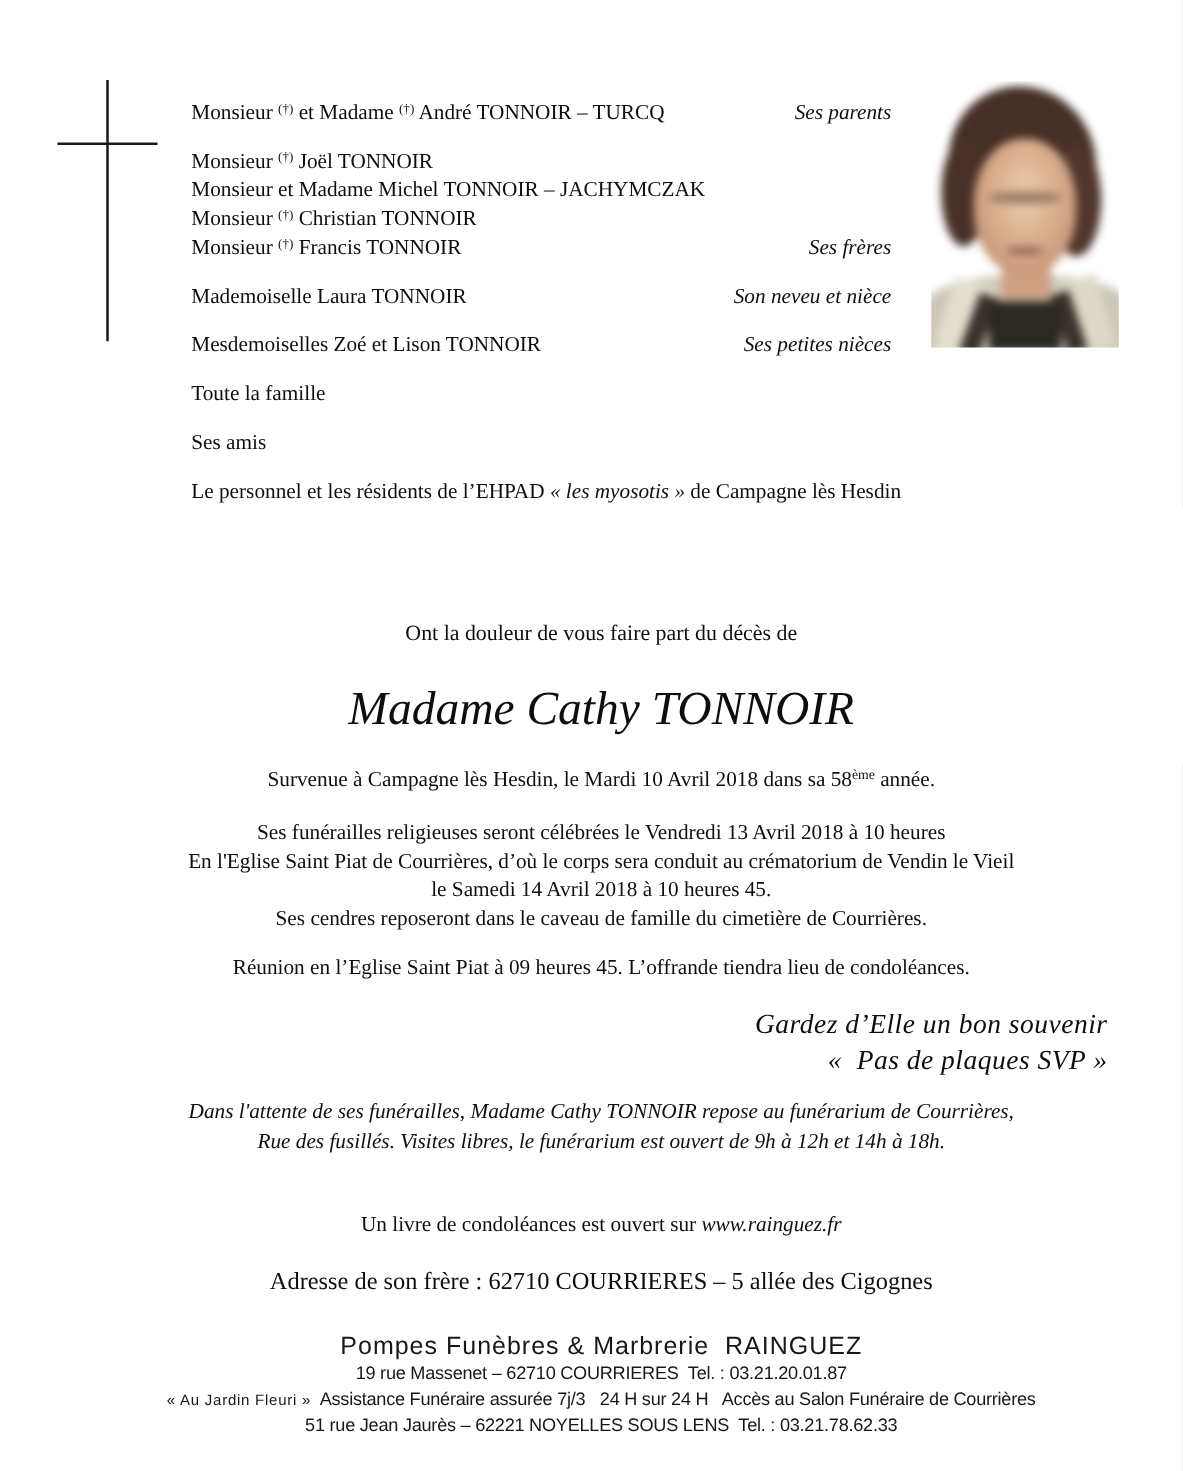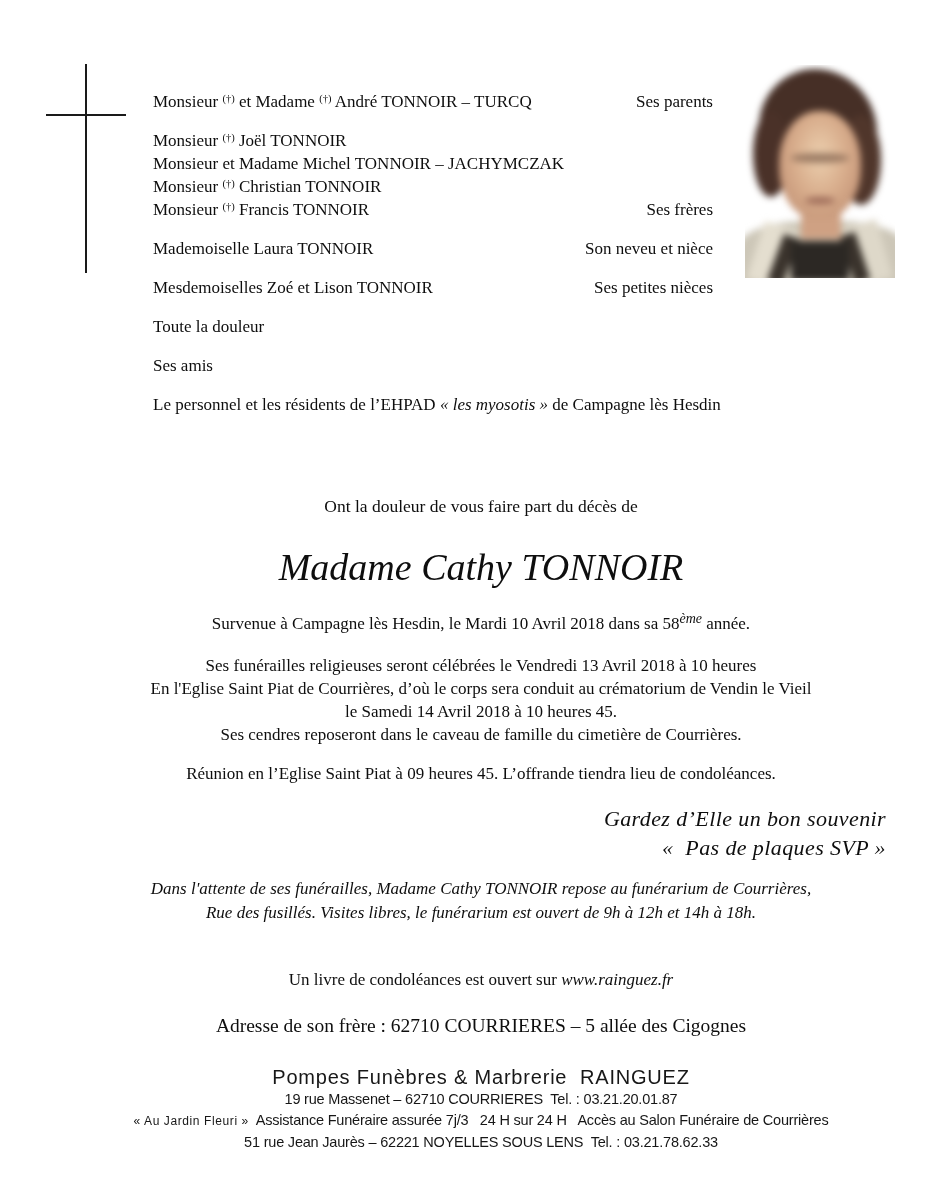--- a/index.html
+++ b/index.html
@@ -32,33 +32,33 @@
   .ph-mouth { position: absolute; left: 60px; top: 132px; width: 30px; height: 7px; background: #9c6a58; border-radius: 50%; }
   .ph-neck  { position: absolute; left: 56px; top: 140px; width: 40px; height: 34px; background: #cfa183; }
   .ph-shoulders { position: absolute; left: -8px; top: 156px; width: 170px; height: 70px; background: #cdc7b8; border-radius: 40% 40% 0 0; }
   .ph-lapel-l { position: absolute; left: 10px; top: 160px; width: 34px; height: 60px; background: #e4decf; transform: rotate(18deg); }
   .ph-lapel-r { position: absolute; left: 104px; top: 158px; width: 36px; height: 60px; background: #ded8c9; transform: rotate(-16deg); }
   .ph-lapel-dark-l { position: absolute; left: 30px; top: 170px; width: 16px; height: 50px; background: #3a332c; transform: rotate(20deg); }
   .ph-lapel-dark-r { position: absolute; left: 102px; top: 168px; width: 16px; height: 50px; background: #3a332c; transform: rotate(-18deg); }
   .ph-shirt { position: absolute; left: 46px; top: 176px; width: 58px; height: 40px; background: #2c2824; }
 
   
-  .family { position: absolute; left: 153px; top: 90px; width: 700px; font-size: 17px; line-height: 23px; white-space: nowrap; }
+  .family { position: absolute; left: 153px; top: 78px; width: 700px; font-size: 17px; line-height: 23px; white-space: nowrap; }
   .fam-group { margin-bottom: 16px; }
   .fam-line { width: 560px; display: flex; justify-content: space-between; align-items: baseline; }
-  .relation { }
+  .relation { font-style: italic; }
   sup.dg { font-size: 10.5px; line-height: 0; vertical-align: 5px; letter-spacing: 0; }
   .it { font-style: italic; }
 
   
   .lower { position: absolute; left: 8px; top: 494px; width: 946px; text-align: center; font-size: 17px; }
   .intro { font-size: 17.5px; line-height: 24px; }
   .title { margin-top: 26px; font-size: 38px; line-height: 46px; font-style: italic; }
   .survenue { margin-top: 22px; line-height: 24px; }
-  sup.sm { font-size: 14px; line-height: 0; vertical-align: 6px; font-style: italic; }
+  sup.sm { font-size: 11px; line-height: 0; vertical-align: 6px; }
   .funeral { margin-top: 18px; line-height: 23px; }
   .reunion { margin-top: 16px; line-height: 23px; }
   .farewell { margin-top: 19px; padding-right: 68px; text-align: right; font-style: italic; font-size: 22px; line-height: 29px; letter-spacing: 0.4px; }
   .funerarium { margin-top: 15px; font-style: italic; font-size: 17px; line-height: 24px; }
   .condolences { margin-top: 43px; line-height: 24px; }
   .brother-address { margin-top: 21px; font-size: 19.5px; line-height: 26px; }
 
   
   .footer { margin-top: 26px; font-family: "Liberation Sans", sans-serif; }
   .company { font-size: 20px; line-height: 24px; letter-spacing: 0.8px; color: #171717; }
@@ -122,21 +122,21 @@
 
     <div class="fam-group">
       <div class="fam-line">
         <span>Mesdemoiselles Zoé et Lison TONNOIR</span>
         <span class="relation">Ses petites nièces</span>
       </div>
     </div>
 
 
     <div class="fam-group">
-      <div>Toute la douleur</div>
+      <div>Toute la famille</div>
     </div>
 
     <div class="fam-group">
       <div>Ses amis</div>
     </div>
 
     <div class="fam-group">
       <div><span>Le personnel et les résidents de l’EHPAD </span><span class="it">« les myosotis »</span><span> de Campagne lès Hesdin</span></div>
     </div>
 

